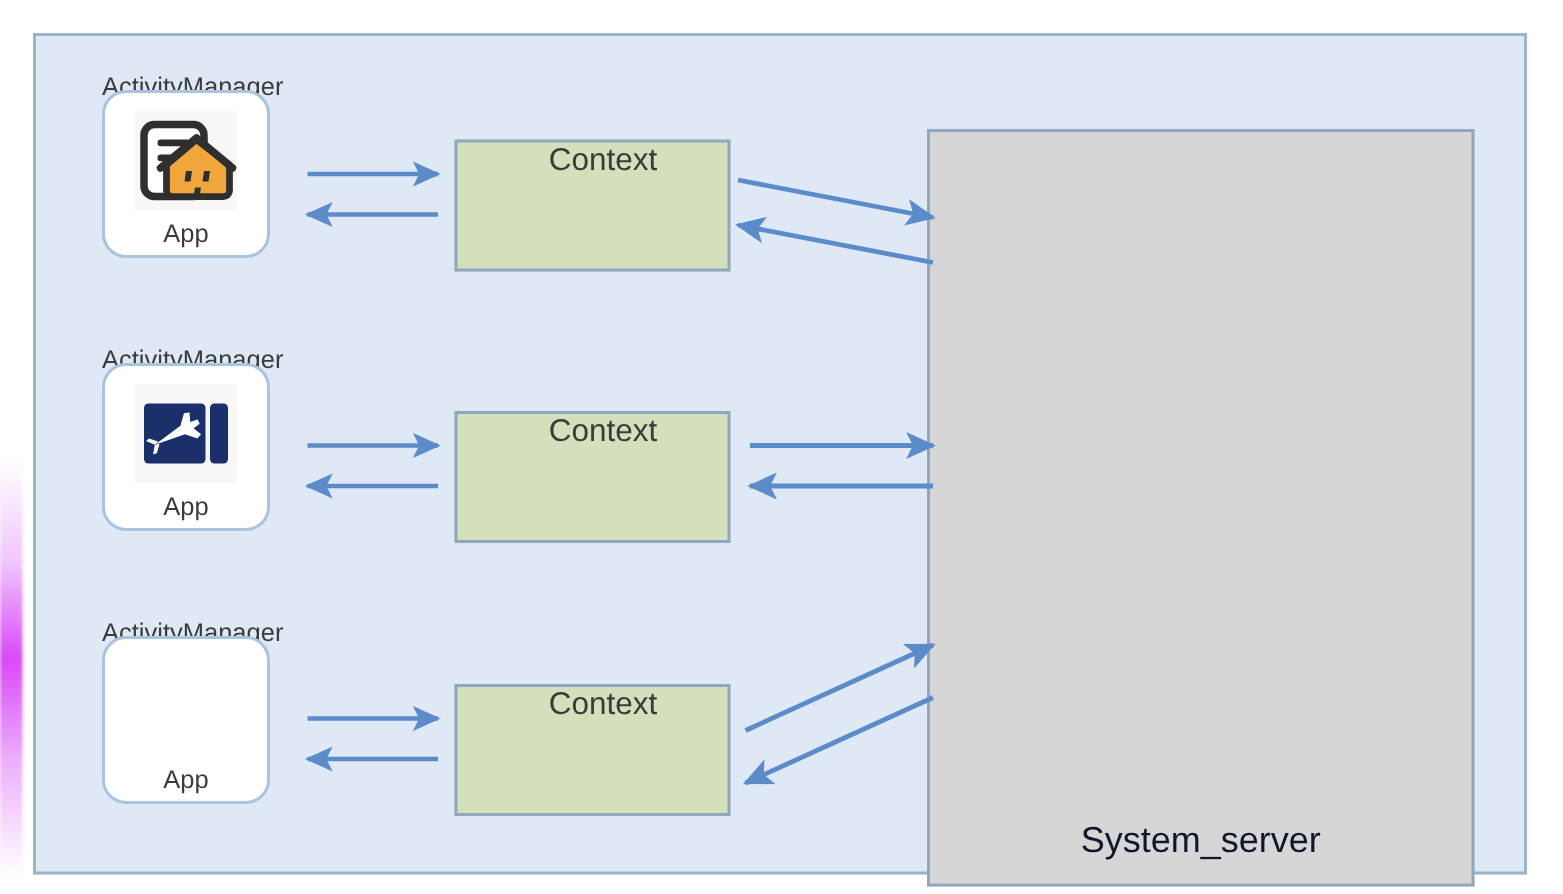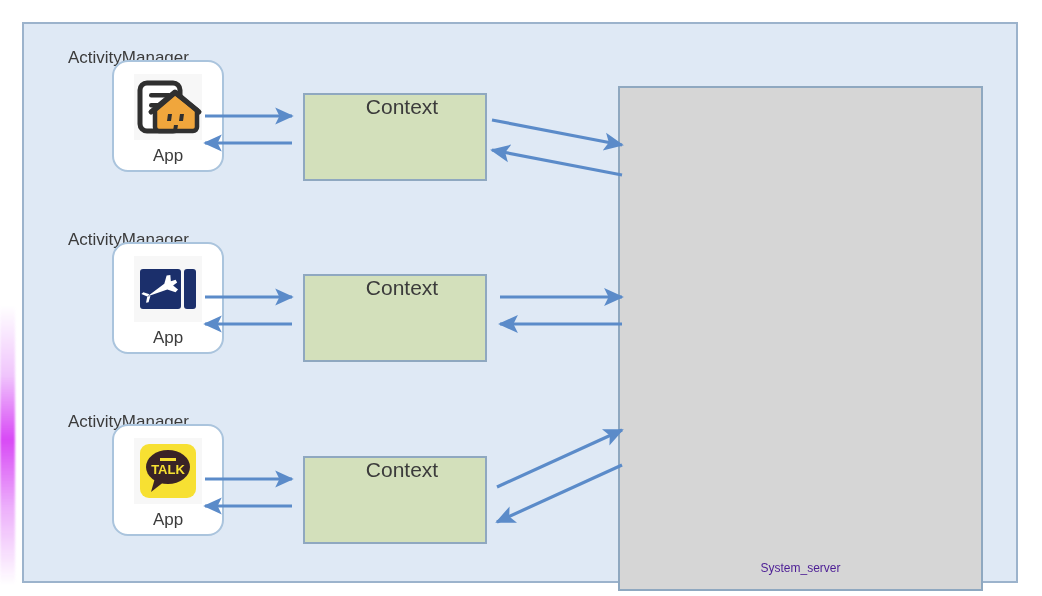--- a/index.html
+++ b/index.html
@@ -54,22 +54,22 @@
     background: #d6d6d6;
     border: 2px solid #8fa8c0;
     box-sizing: border-box;
   }
   #system-server-label {
     position: absolute;
     left: 0;
     bottom: 14px;
     width: 100%;
     text-align: center;
-    font-size: 12px;
-    color: #4c1d95;
+    font-size: 24px;
+    color: #0f172a;
   }
 
   
   .app-row { position: absolute; left: 0; top: 0; }
 
   .am-label {
     position: absolute;
     font-size: 17px;
     color: #3b3b3b;
     white-space: nowrap;
@@ -77,21 +77,20 @@
   }
 
   .app-card {
     position: absolute;
     width: 112px;
     height: 112px;
     background: #ffffff;
     border: 2px solid #aac4dd;
     border-radius: 16px;
     box-sizing: border-box;
-    margin-left: 44px;
   }
   .app-card .icon-wrap {
     position: absolute;
     left: 50%;
     top: 8px;
     transform: translateX(-50%);
     width: 78px;
     height: 74px;
     display: flex;
     align-items: center;
@@ -197,30 +196,20 @@
 
       <div class="context-box" style="left:279px; top:250px;">
         <span>Context</span>
       </div>
     </div>
 
     <div class="app-row">
       <div class="am-label" style="left:44px; top:376px;">ActivityManager</div>
 
       <div class="app-card" style="left:44px; top:400px;">
-        <div class="icon-wrap">
-          <svg width="70" height="68" viewBox="0 0 70 68">
-            <rect x="1" y="1" width="68" height="66" fill="#f7f7f7"></rect>
-            <rect x="7" y="7" width="56" height="54" rx="9" fill="#f7e032"></rect>
-            <ellipse cx="35" cy="30" rx="22" ry="17" fill="#3a2326"></ellipse>
-            <path d="M22 41 L18 55 L32 44 Z" fill="#3a2326"></path>
-            <rect x="27" y="21" width="16" height="3" fill="#f7e032"></rect>
-            <text x="35" y="37" text-anchor="middle" font-family="Liberation Sans, sans-serif" font-size="13" font-weight="bold" fill="#f7e032">TALK</text>
-          </svg>
-        </div>
         <div class="app-text">App</div>
       </div>
 
       <div class="context-box" style="left:279px; top:432px;">
         <span>Context</span>
       </div>
     </div>
 
   </div>
 

